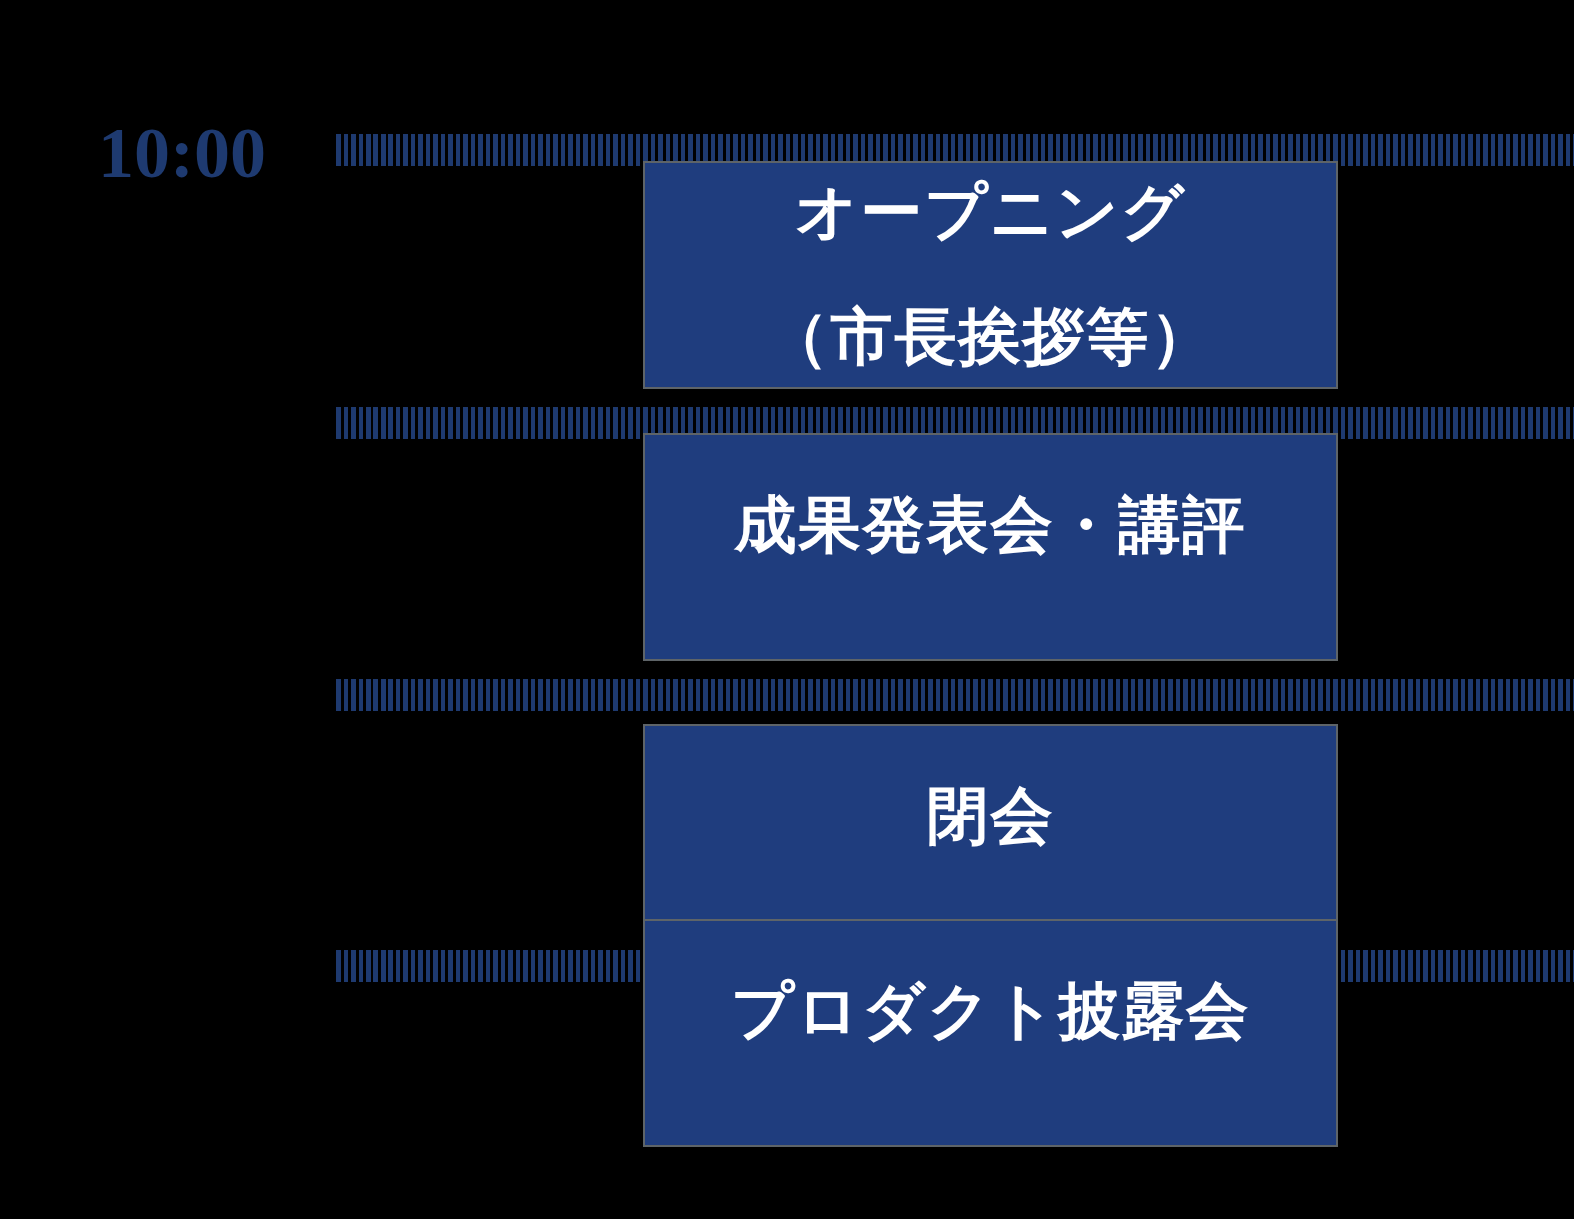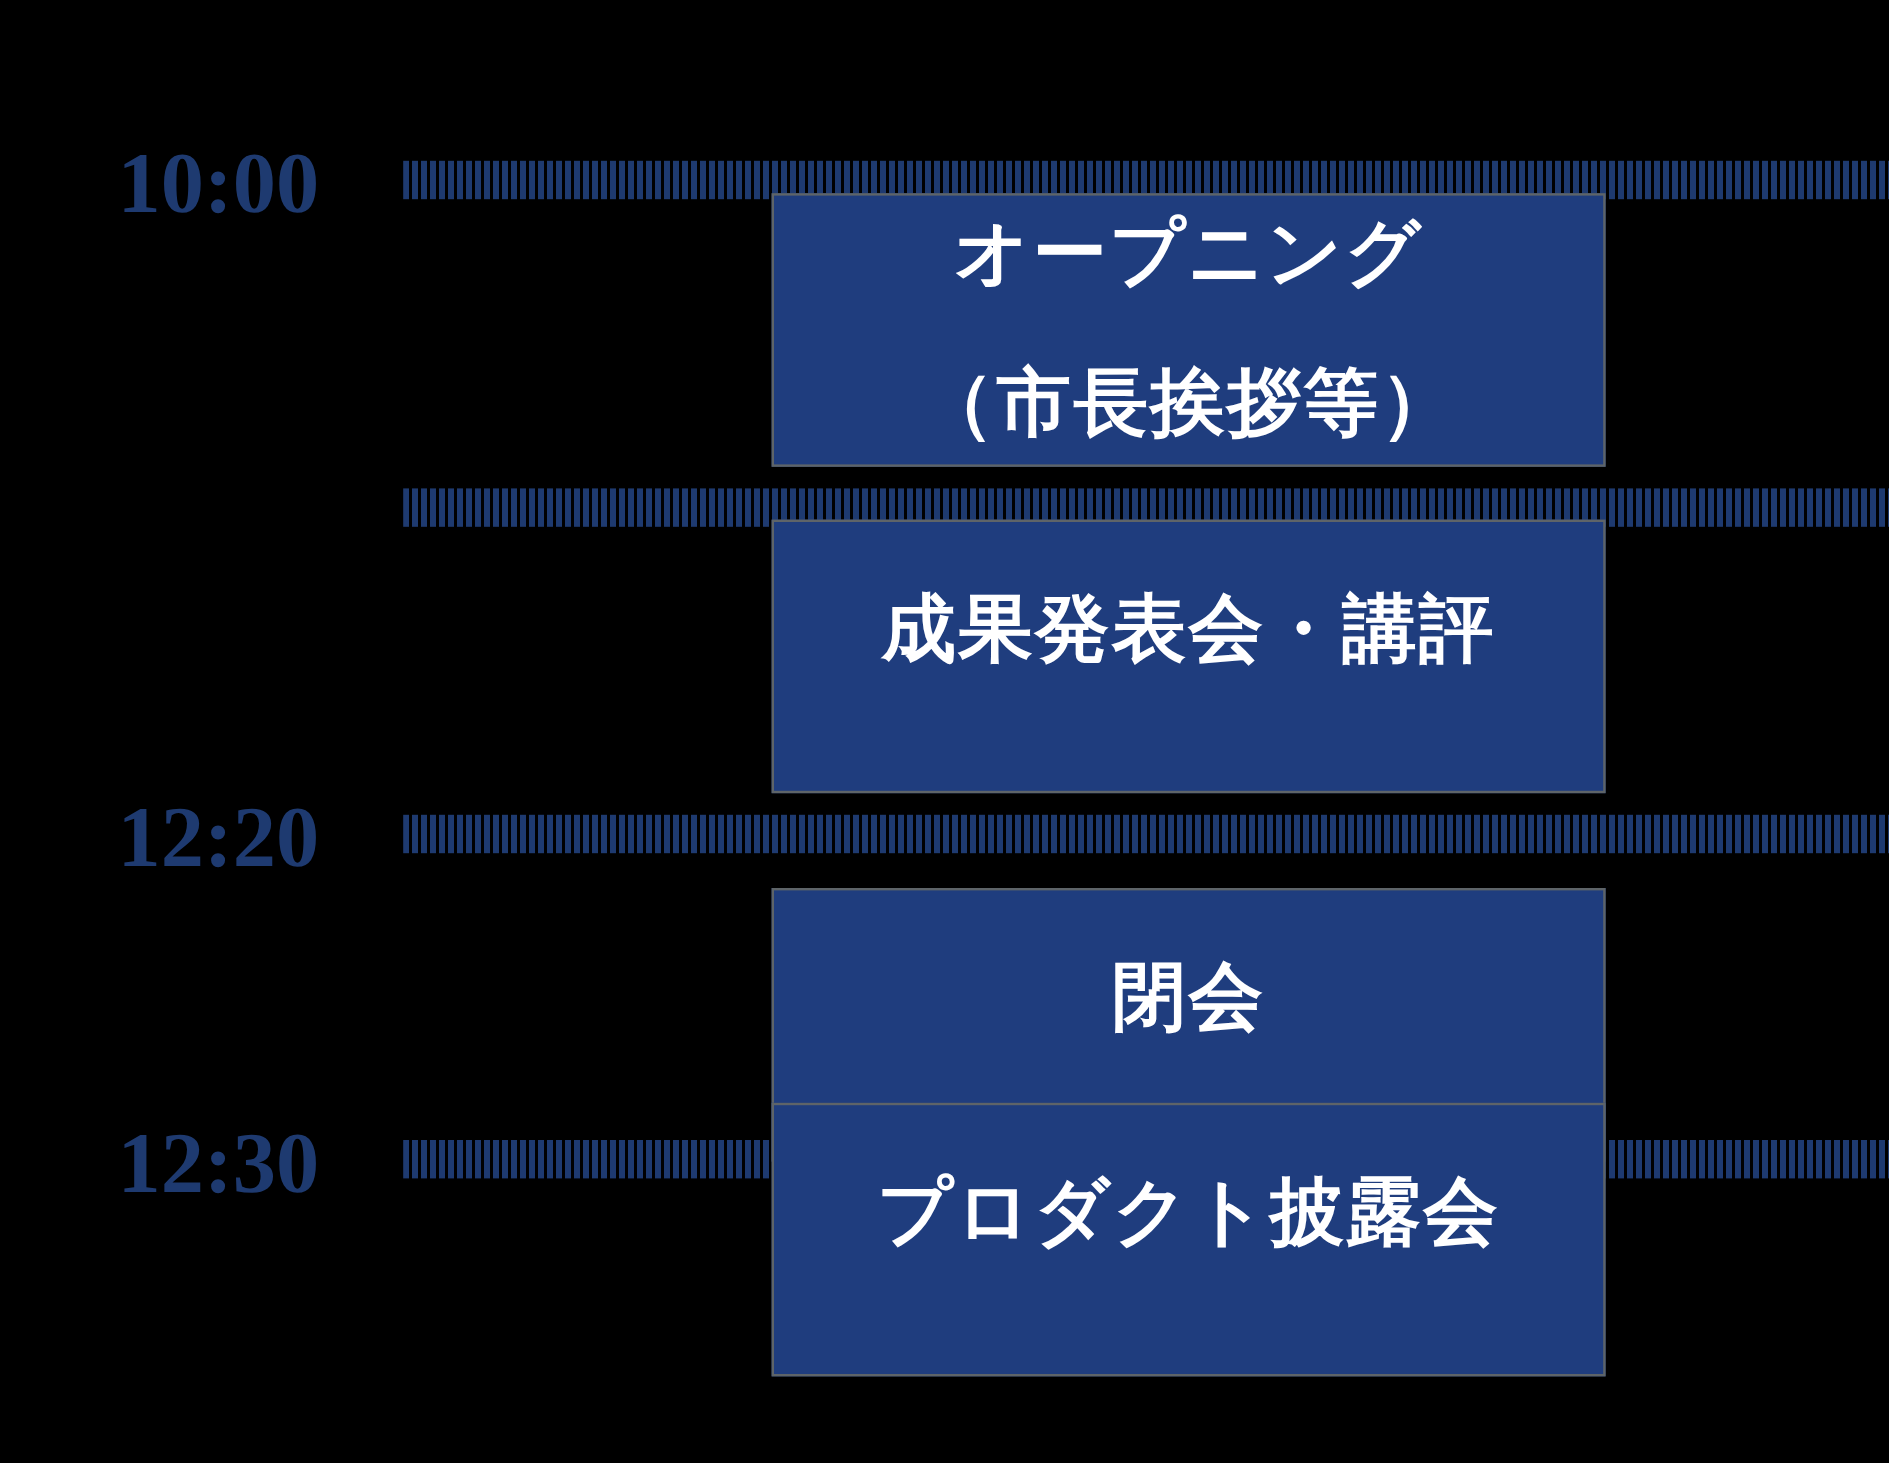--- a/index.html
+++ b/index.html
@@ -71,43 +71,41 @@
 </head>
 <body>
 
 <div class="canvas">
 
   <div class="time-label" style="top:21px">10:00</div>
   <div class="dotted-line" style="top:54px"></div>
 
   <div class="dotted-line" style="top:327px"></div>
 
-  <div class="time-label" style="top:566px">12:20</div>
   <div class="dotted-line" style="top:599px"></div>
 
-  <div class="time-label" style="top:837px">12:30</div>
   <div class="dotted-line" style="top:870px"></div>
 
   <div class="dotted-line" style="top:1139px"></div>
 
   <div class="event-box" style="top:81px">
     <div class="event-title">
       <span>オープニング</span>
       <span>（市長挨拶等）</span>
     </div>
   </div>
 
   <div class="event-box" style="top:353px">
     <div class="event-title">
       <span>成果発表会・講評</span>
       <span></span>
     </div>
   </div>
 
-  <div class="event-box" style="top:660px">
+  <div class="event-box" style="top:644px">
     <div class="event-title">
       <span>閉会</span>
       <span></span>
     </div>
   </div>
 
   <div class="event-box" style="top:839px">
     <div class="event-title">
       <span>プロダクト披露会</span>
       <span></span>

